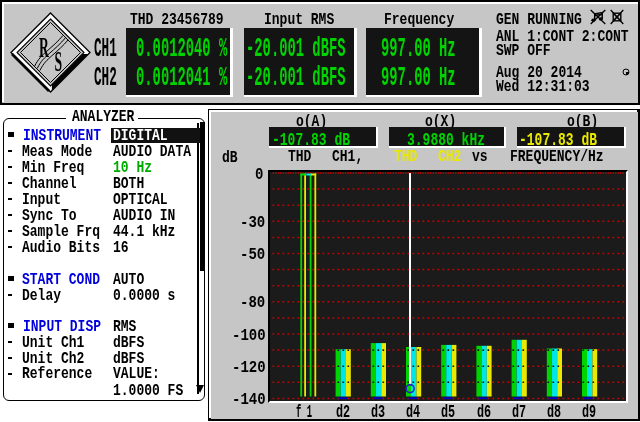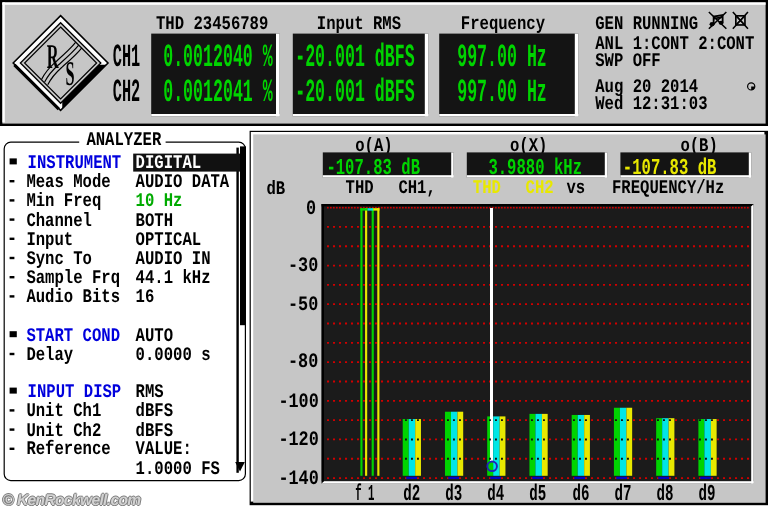--- a/index.html
+++ b/index.html
@@ -143,23 +143,20 @@
 
 <div style="position:absolute;left:8px;top:357px;width:4px;height:1.5px;background:#000;"></div>
 <div class="t" style="left:22px;top:350.5px;">Unit Ch2</div>
 <div class="t" style="left:113px;top:350.5px;">dBFS</div>
 
 <div style="position:absolute;left:8px;top:373px;width:4px;height:1.5px;background:#000;"></div>
 <div class="t" style="left:22px;top:366px;">Reference</div>
 <div class="t" style="left:113px;top:366px;">VALUE:</div>
 <div class="t" style="left:113px;top:382.5px;">1.0000 FS</div>
 
-<div style="position:absolute;left:2px;top:409.5px;font-family:'Liberation Sans',sans-serif;
-  font-weight:bold;font-style:italic;font-size:13px;line-height:13px;color:#d2d2d2;letter-spacing:-0.55px;
-  text-shadow:0.8px 0 0 #7e7e7e,-0.8px 0 0 #7e7e7e,0 0.8px 0 #7e7e7e,0 -0.8px 0 #7e7e7e;">© KenRockwell.com</div>
 
 <div style="position:absolute;left:208px;top:108.7px;width:432px;height:312.8px;background:#000;"></div>
 <div style="position:absolute;left:209.3px;top:110.2px;width:428.2px;height:308.3px;background:#fff;"></div>
 <div style="position:absolute;left:211px;top:112px;width:426.5px;height:306.5px;background:#c6c6c6;"></div>
 
 <div class="t" style="left:295.5px;top:114px;">o(A)</div>
 <div class="t" style="left:425px;top:114px;">o(X)</div>
 <div class="t" style="left:567px;top:114px;">o(B)</div>
 
 <div style="position:absolute;left:269px;top:126.5px;width:107px;height:19px;background:#141414;border-right:2.5px solid #fff;border-bottom:2px solid #fff;"></div>

